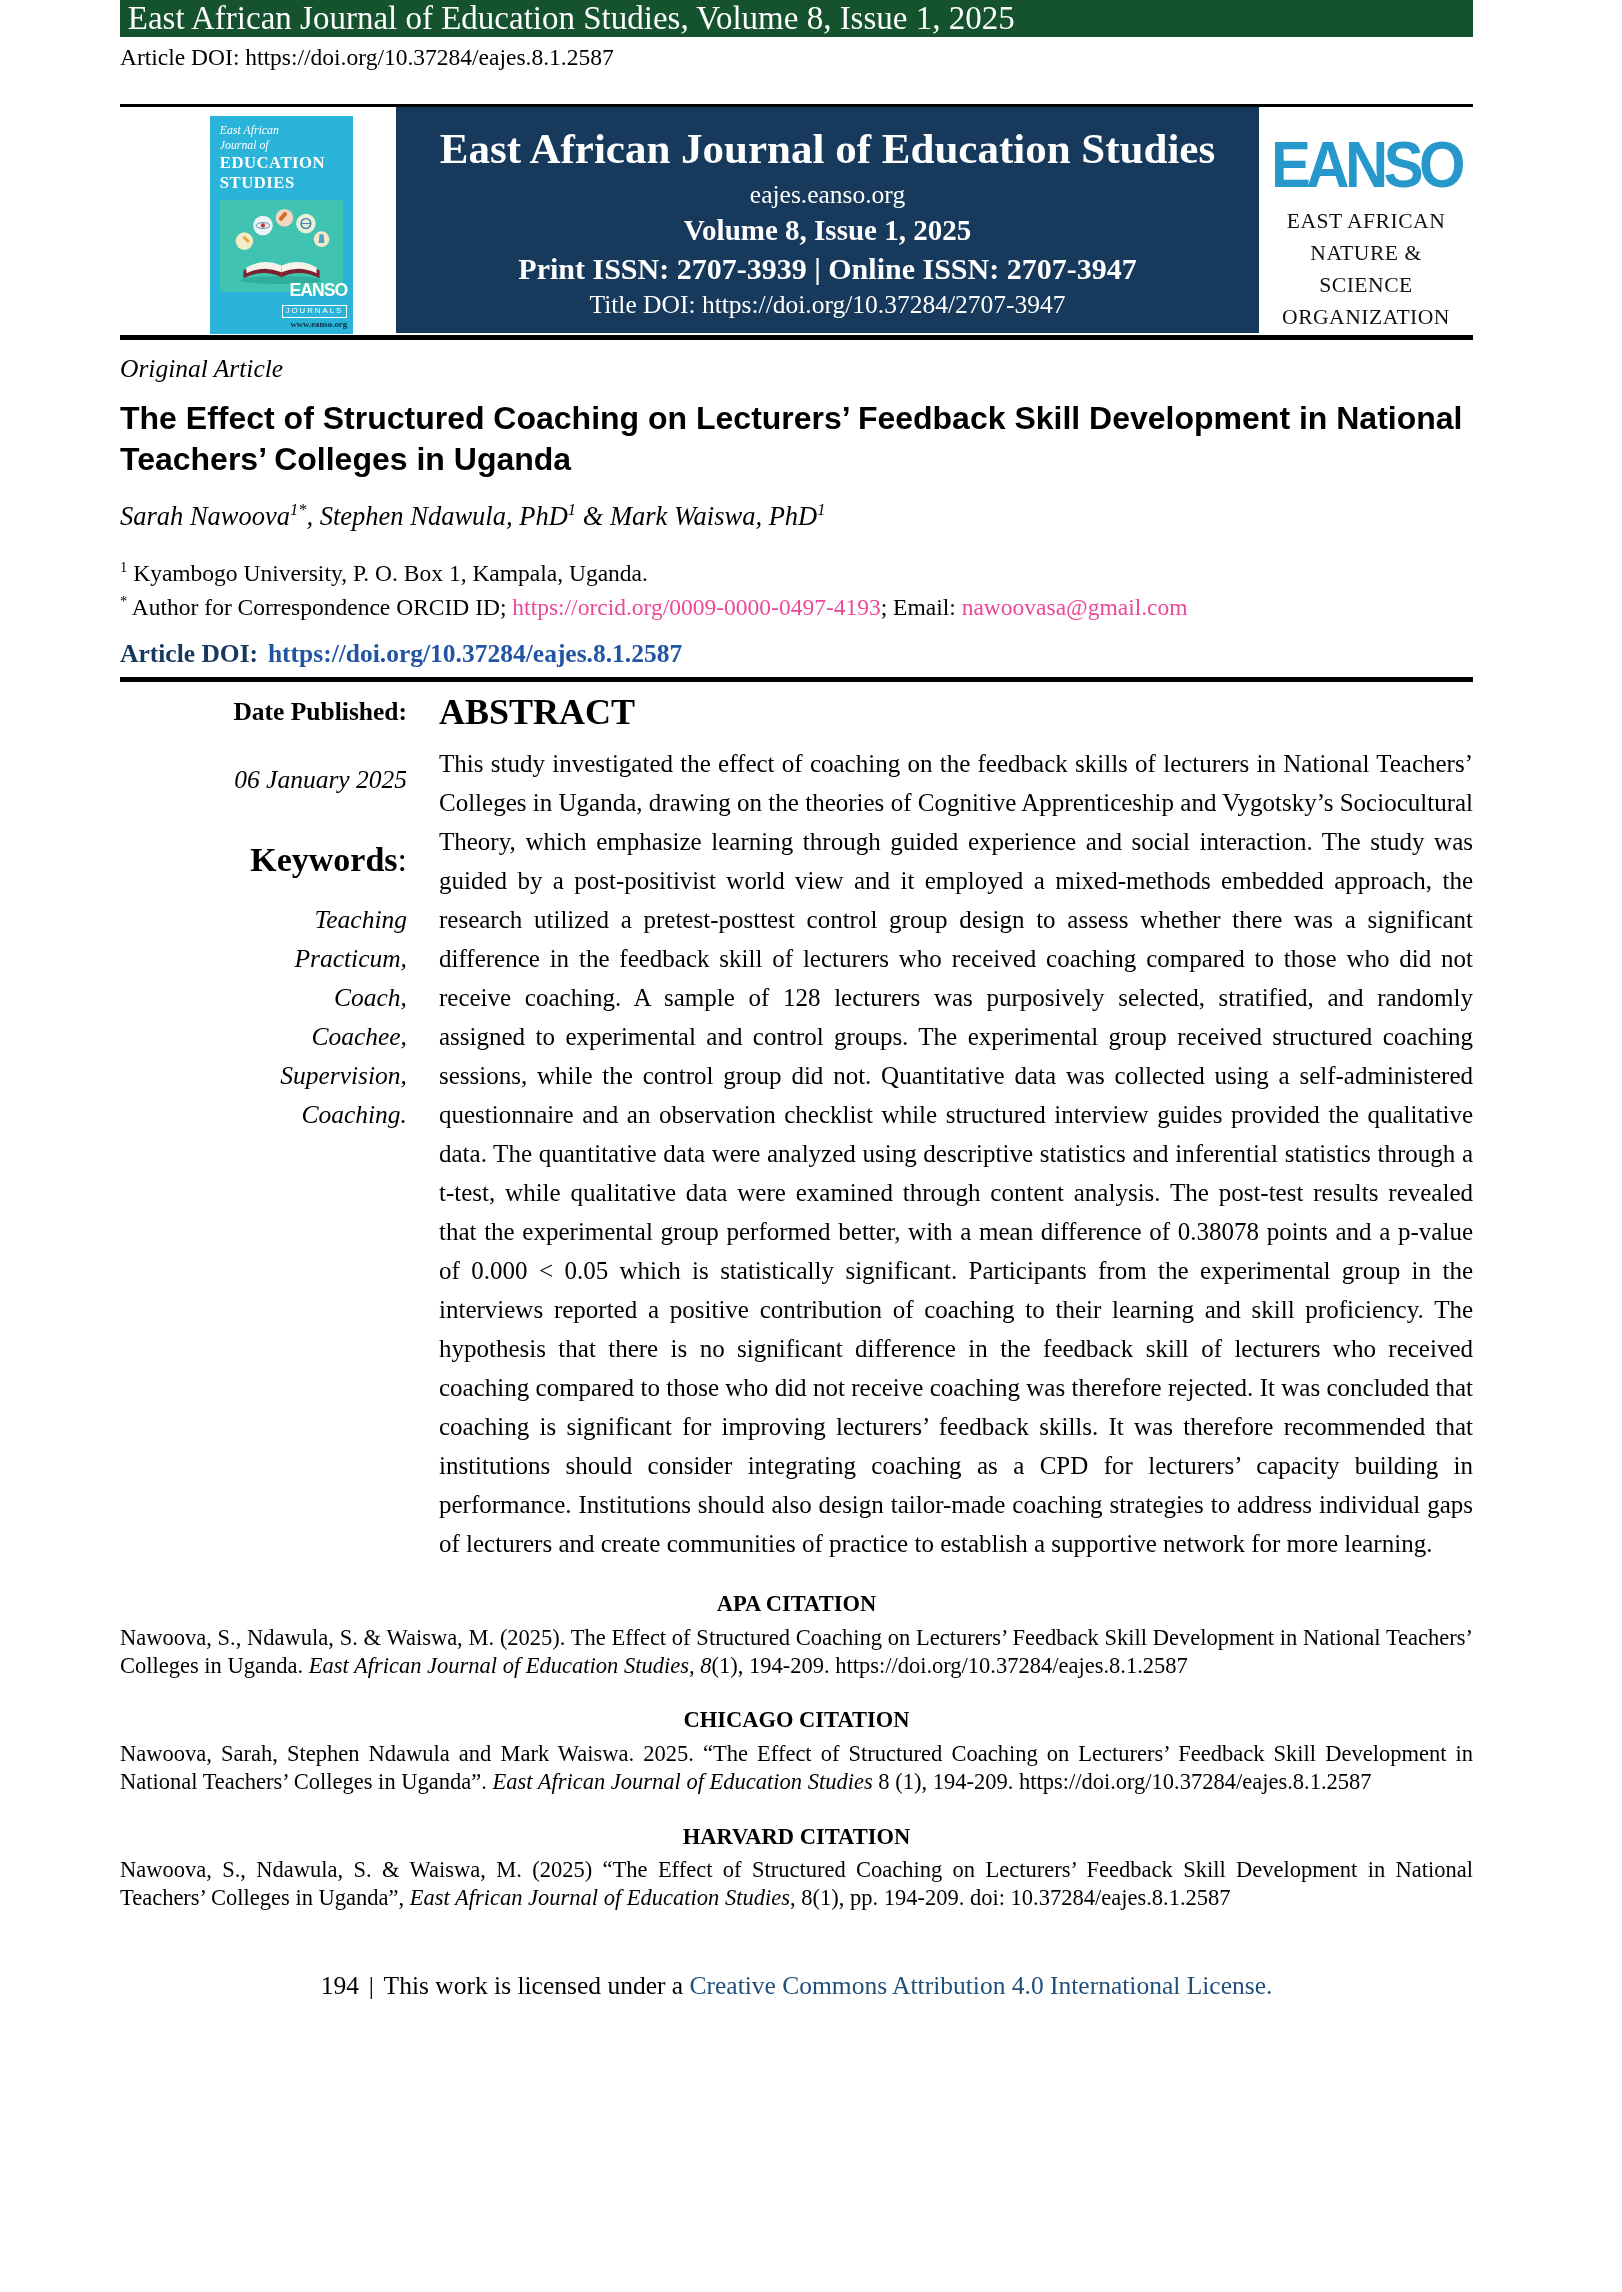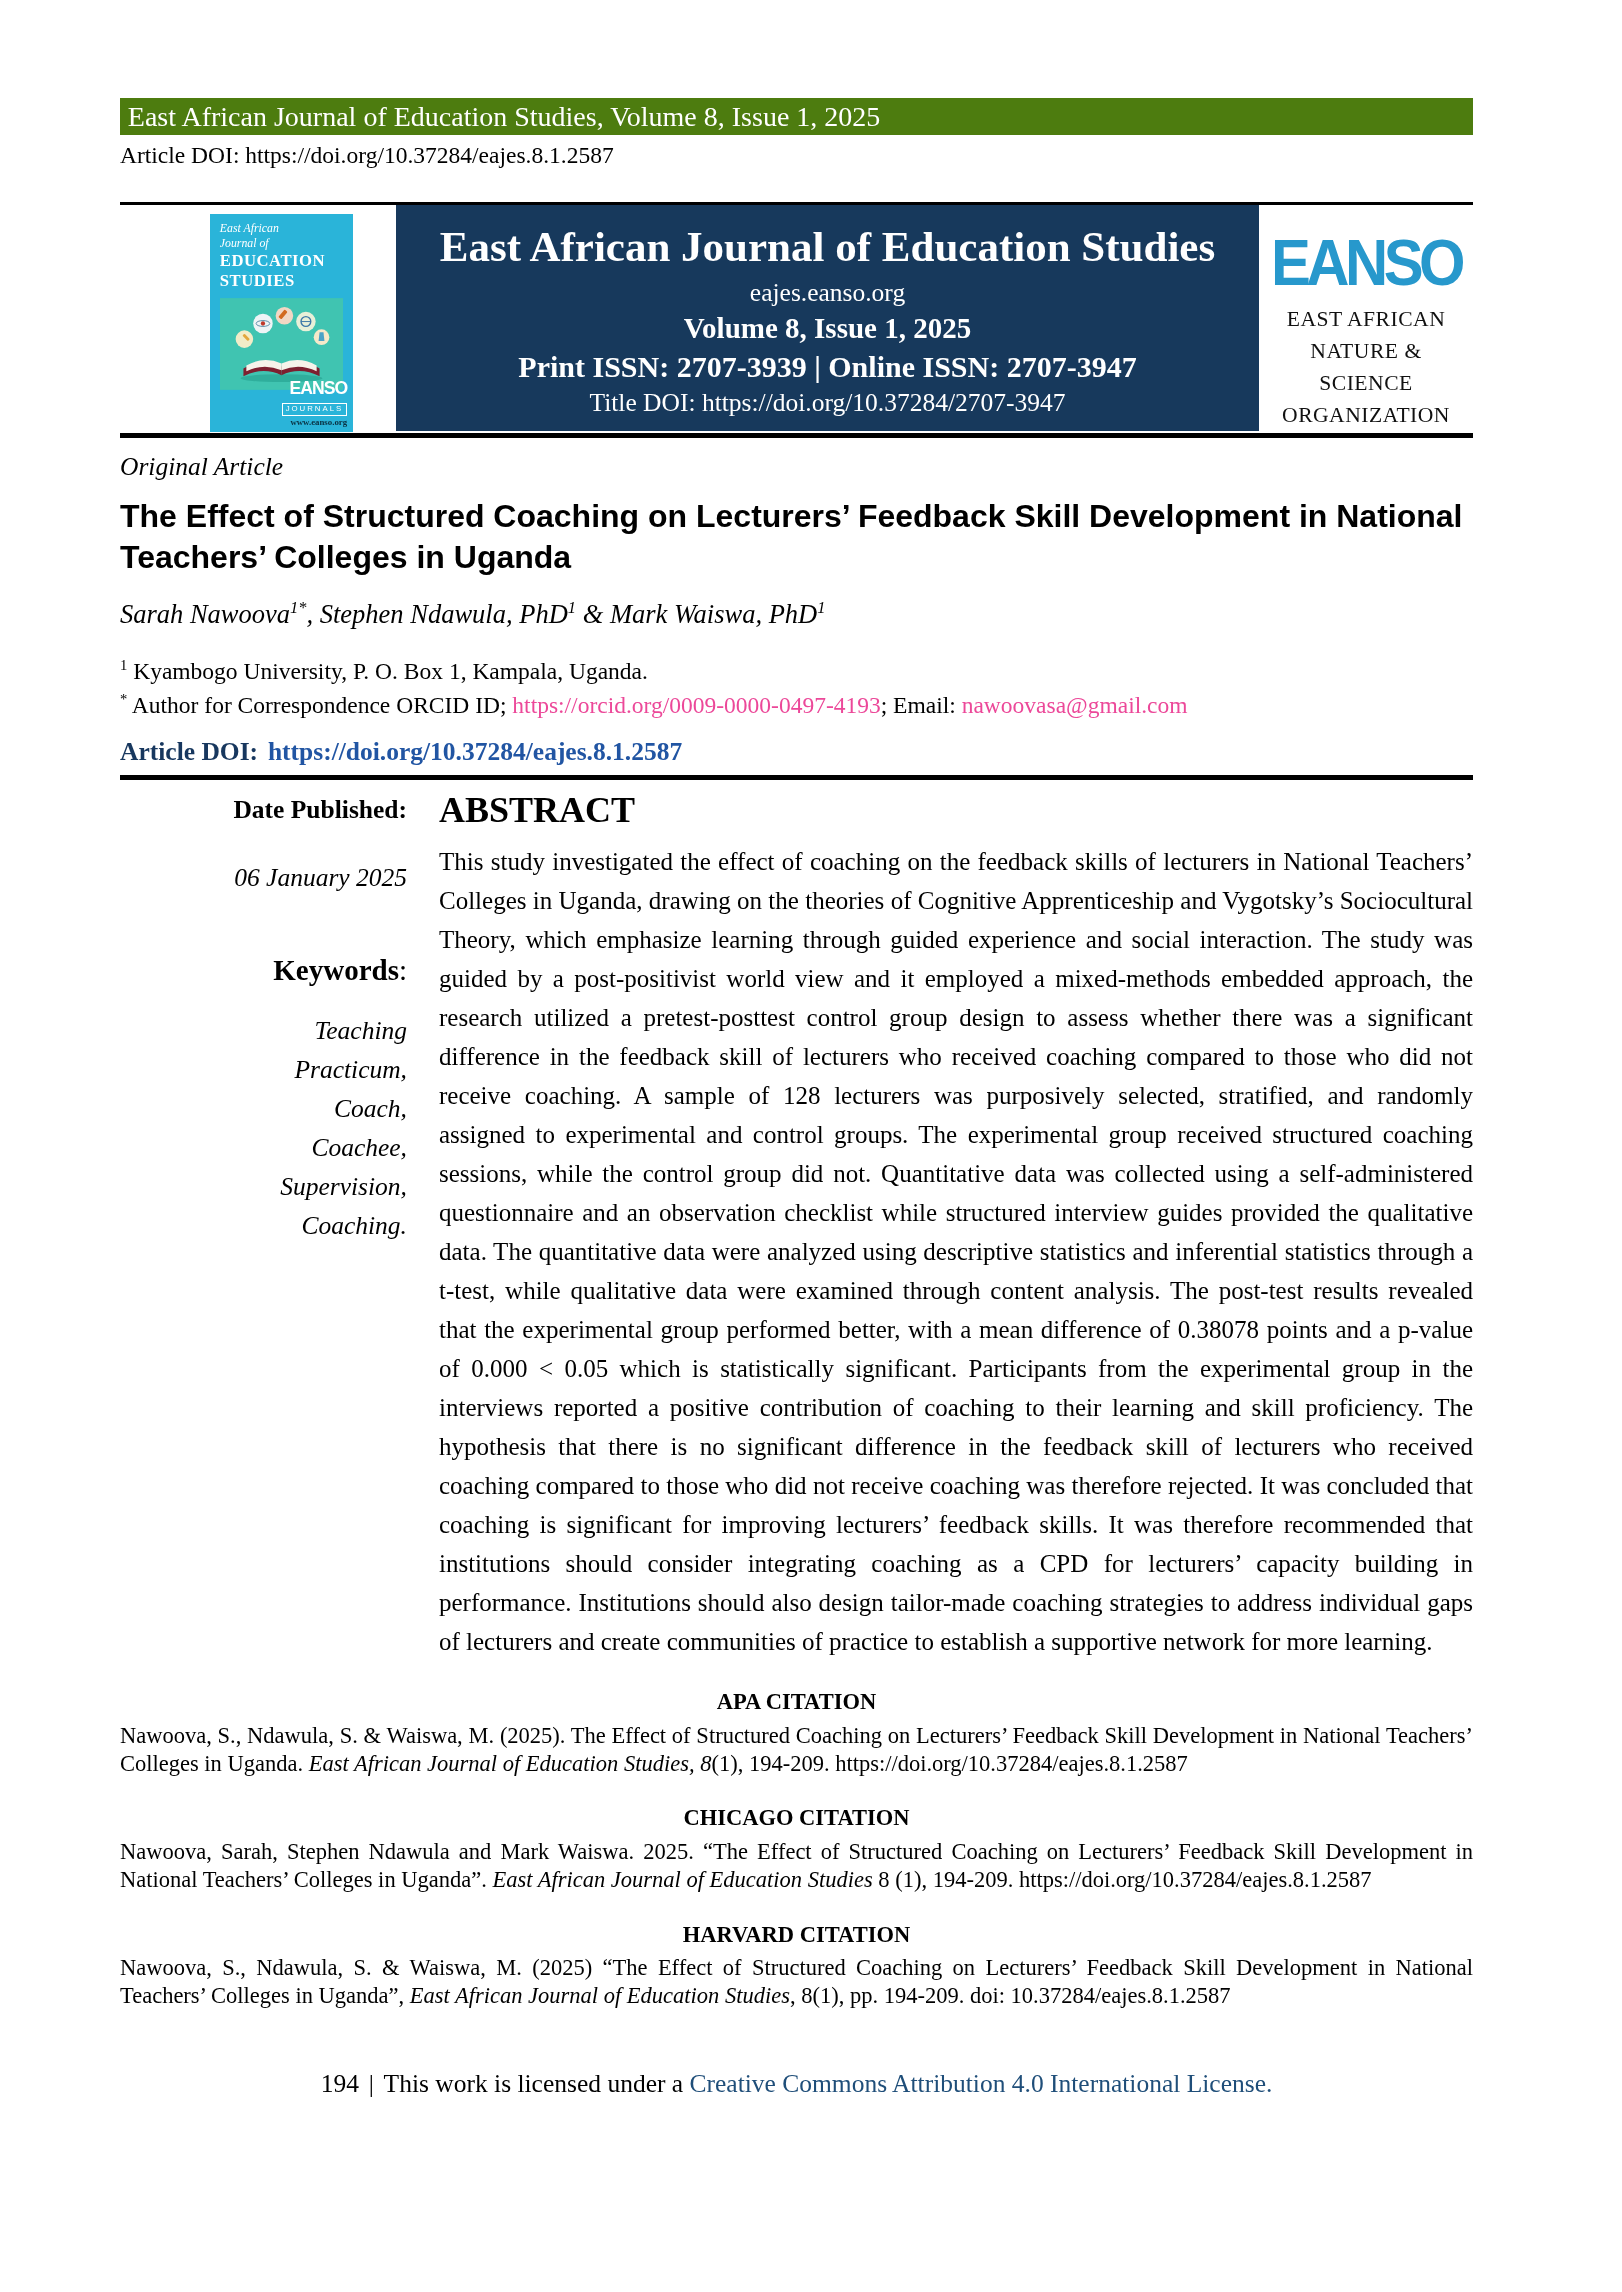--- a/index.html
+++ b/index.html
@@ -1,22 +1,22 @@
 <!DOCTYPE html>
 <html><head>
 <meta charset="utf-8">
 <style>
   * { margin:0; padding:0; box-sizing:border-box; }
   body { background:#ffffff; font-family:"Liberation Serif", serif; color:#000; }
   .page { width:1622px; height:2293px; background:#fff; position:relative; overflow:hidden; }
   .content { position:absolute; left:120px; top:0; width:1353px; }
 
   
-  .topbar { margin-top:98px; height:37px; background:#4d7c0f; color:#fff;
-            font-size:28px; line-height:37px; padding-left:7.8px; }
+  .topbar { height:37px; background:#14532d; color:#fff;
+            font-size:33px; line-height:37px; padding-left:7.8px; }
   .doi-line { margin-top:5.9px; font-size:23.5px; line-height:29px; }
 
   
   .masthead { margin-top:32px; border-top:3.9px solid #000; border-bottom:5.9px solid #000;
               height:236px; position:relative; background:#fff; }
 
   
   .cover { position:absolute; left:90px; top:8.8px; width:143px; height:218px;
            background:#2ab4d9; color:#fff; overflow:hidden; }
   .cover .c-top { padding:7.8px 0 0 9.8px; }
@@ -61,21 +61,21 @@
   .doirow .lbl { color:#17375e; margin-right:9.8px; }
   .doirow a { color:#2155a3; text-decoration:none; cursor:pointer; }
 
   .rule { margin-top:7.8px; border-bottom:5.9px solid #000; }
 
   
   .abs-wrap { display:flex; margin-top:13.7px; }
   .sidebar { width:287px; text-align:right; flex:none; }
   .sidebar .slabel { font-weight:bold; font-size:25.5px; line-height:31px; }
   .sidebar .sdate { margin-top:37px; font-style:italic; font-size:25.5px; line-height:31px; }
-  .sidebar .skw-label { margin-top:62px; font-size:29px; line-height:31px; }
+  .sidebar .skw-label { margin-top:49px; font-size:34px; line-height:31px; }
   .sidebar .skw-label b { font-weight:bold; }
   .sidebar .skw { margin-top:25.5px; font-style:italic; font-size:25.5px; line-height:39px; white-space:pre-line; }
   .abs-main { flex:1; margin-left:32px; }
   .abs-main h2 { font-size:36px; line-height:33px; font-weight:bold; }
   .abs-body { margin-top:15.7px; font-size:25px; line-height:39px; text-align:justify; }
 
   
   .cite { margin-top:25.5px; }
   .cite h3 { text-align:center; font-size:22.5px; line-height:29px; font-weight:bold; margin-bottom:5.9px; }
   .cite p { font-size:22.5px; line-height:28px; text-align:justify; }

